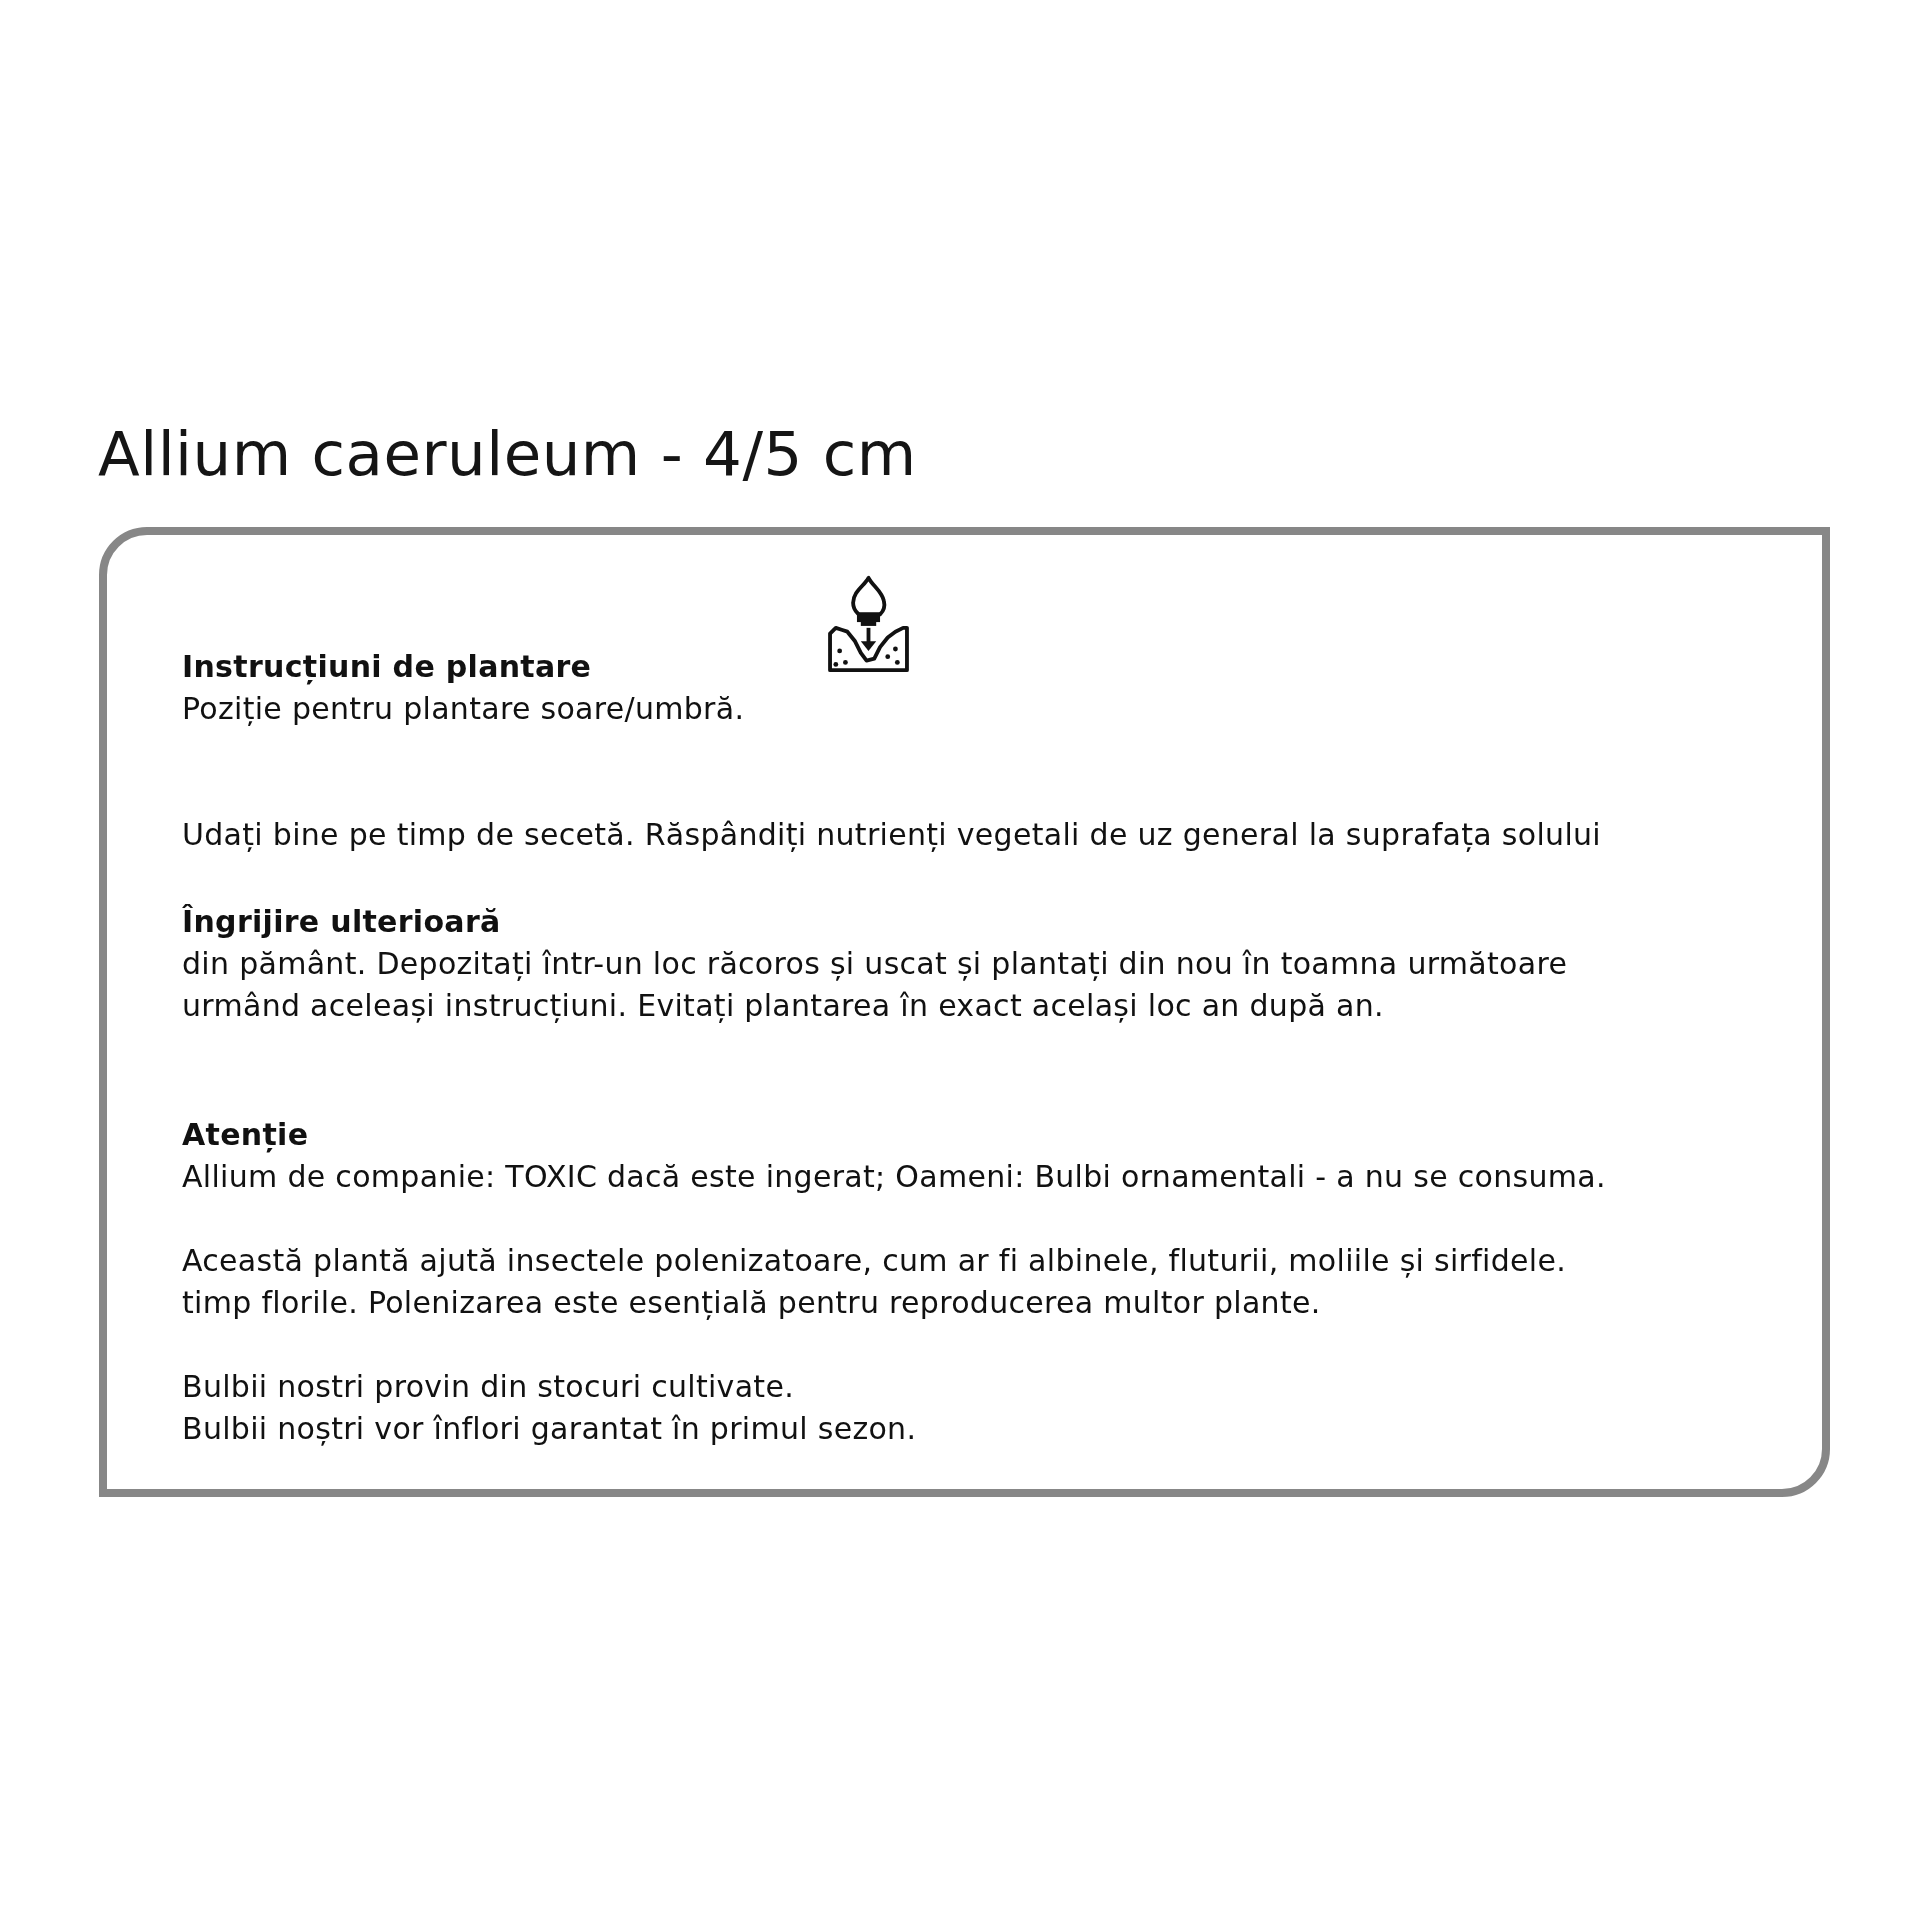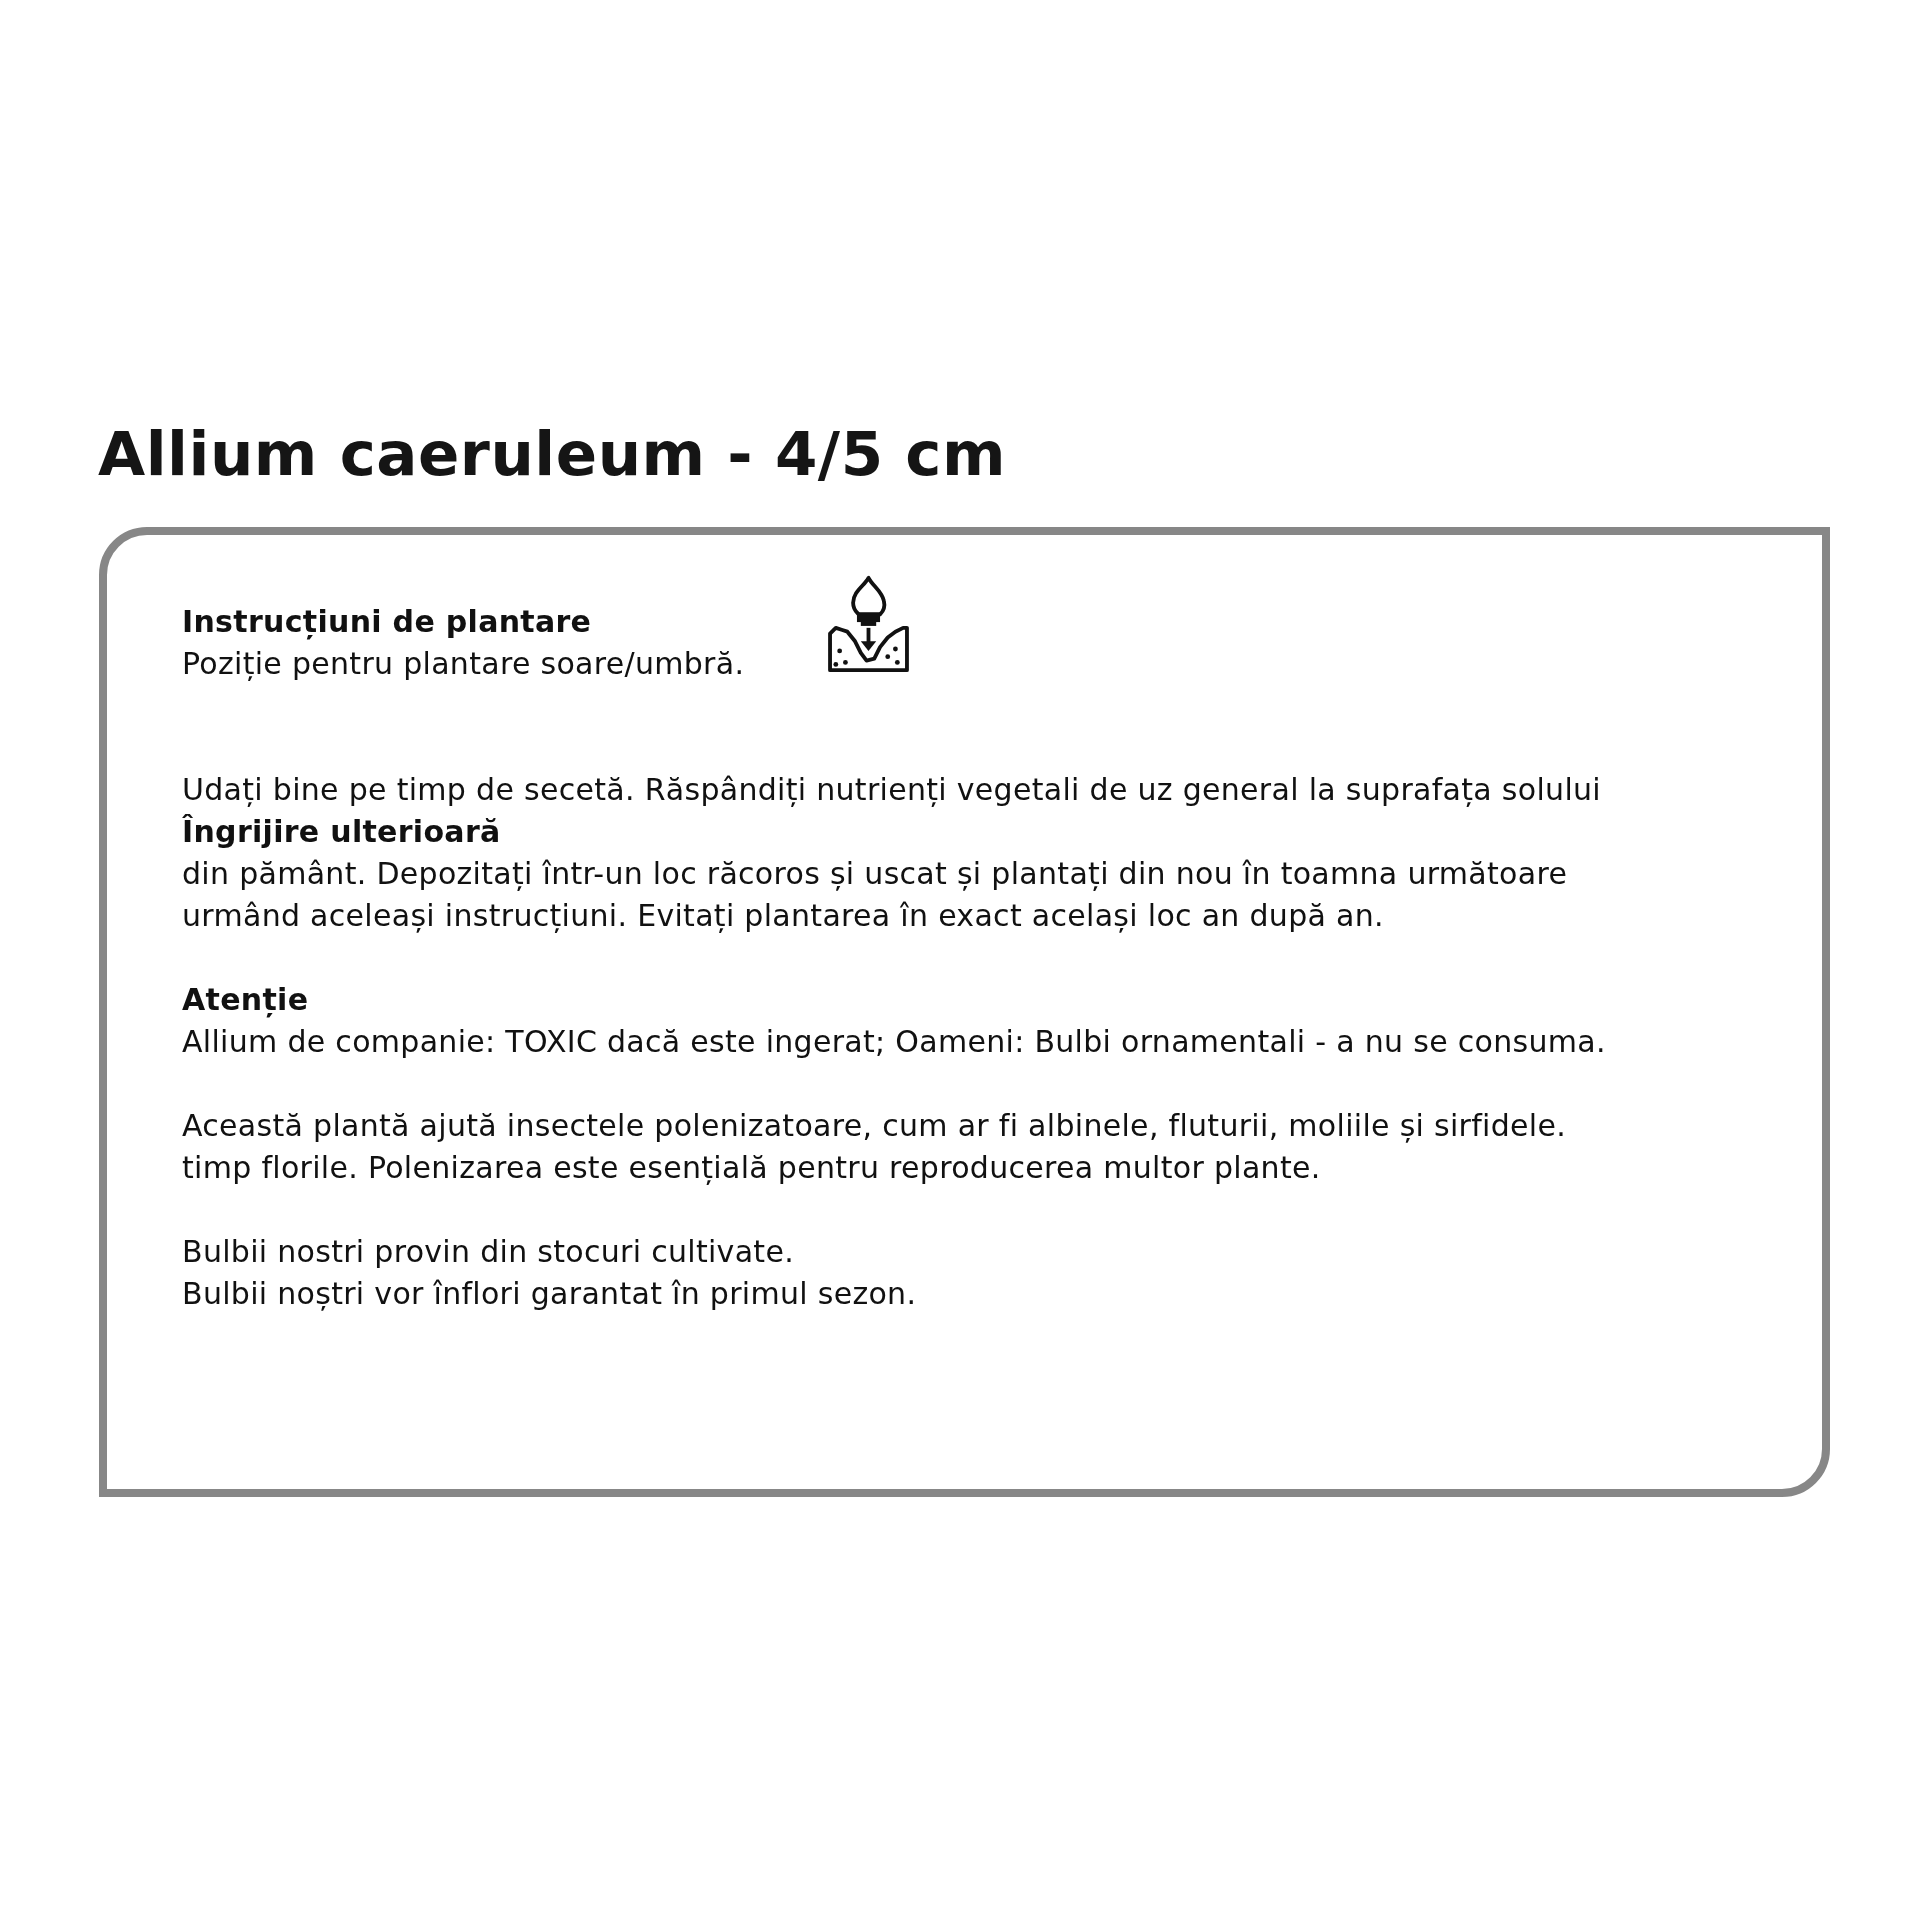--- a/index.html
+++ b/index.html
@@ -1,25 +1,25 @@
 <!DOCTYPE html>
 <html><head>
 <meta charset="utf-8">
 <style>
   html, body { margin: 0; padding: 0; background: #ffffff; }
   body { width: 1931px; height: 1931px; position: relative; overflow: hidden;
          font-family: "DejaVu Sans", sans-serif; color: #111111; }
-  .title { position: absolute; left: 98px; top: 415px; font-size: 61px; font-weight: 700;
+  .title { position: absolute; left: 98px; top: 415px; font-size: 61px; font-weight: 400;
            line-height: 77px; white-space: nowrap; color: #151515; letter-spacing: 0.5px; }
   .box { position: absolute; left: 99px; top: 527px; width: 1715px; height: 954px;
          border: 8.7px solid #878787;
          border-radius: 48px 0 48px 0; background: #ffffff; }
   .content { position: absolute; left: 182px; top: 601px; width: 1622px; }
   .line { display: block; font-size: 30px; line-height: 42px; height: 42px; white-space: nowrap; letter-spacing: 0.3px; }
-  .heading { font-weight: bold; }
+  .heading { font-weight: bold; margin-top: 45px; }
   .gap { height: 42px; }
   .icon { position: absolute; left: 826px; top: 574px; width: 85px; height: 100px; }
 </style>
 </head>
 <body>
 
 <div class="title">Allium caeruleum - 4/5 cm</div>
 
 <div class="box"></div>
 

